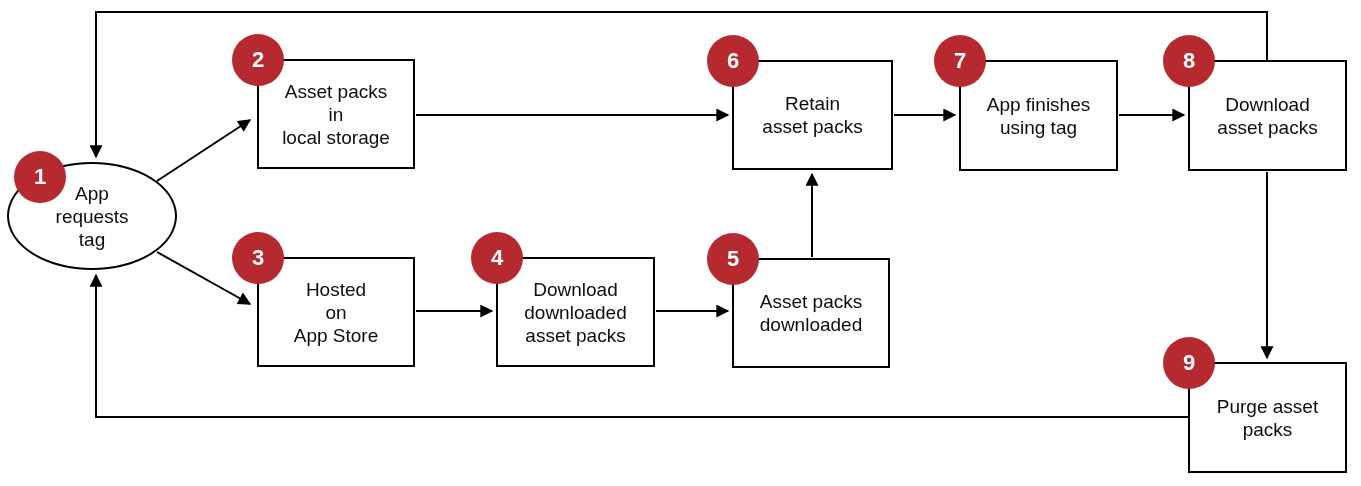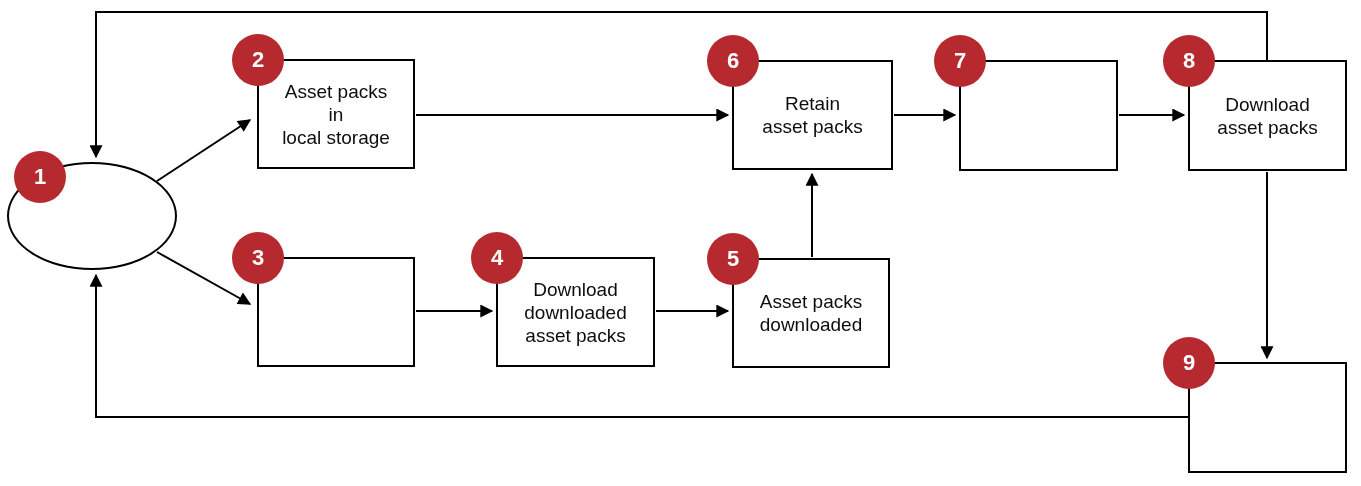--- a/index.html
+++ b/index.html
@@ -84,31 +84,37 @@
     <line x1="812" y1="257" x2="812" y2="174" marker-end="url(#arrow)"></line>
     <line x1="894" y1="115" x2="955" y2="115" marker-end="url(#arrow)"></line>
     <line x1="1119" y1="115" x2="1184" y2="115" marker-end="url(#arrow)"></line>
     <line x1="1267" y1="172" x2="1267" y2="358" marker-end="url(#arrow)"></line>
     <polyline points="1267,60 1267,12 96,12 96,157" marker-end="url(#arrow)"></polyline>
     <polyline points="1188,417 96,417 96,275" marker-end="url(#arrow)"></polyline>
   </svg>
 
   <div class="node ellipse n1">
     <span class="badge">1</span>
+    <span class="label">App
+requests
+tag</span>
   </div>
 
   <div class="node rect n2">
     <span class="badge">2</span>
     <span class="label">Asset packs
 in
 local storage</span>
   </div>
 
   <div class="node rect n3">
     <span class="badge">3</span>
+    <span class="label">Hosted
+on
+App Store</span>
   </div>
 
   <div class="node rect n4">
     <span class="badge">4</span>
     <span class="label">Download
 downloaded
 asset packs</span>
   </div>
 
   <div class="node rect n5">
@@ -118,25 +124,29 @@
   </div>
 
   <div class="node rect n6">
     <span class="badge">6</span>
     <span class="label">Retain
 asset packs</span>
   </div>
 
   <div class="node rect n7">
     <span class="badge">7</span>
+    <span class="label">App finishes
+using tag</span>
   </div>
 
   <div class="node rect n8">
     <span class="badge">8</span>
     <span class="label">Download
 asset packs</span>
   </div>
 
   <div class="node rect n9">
     <span class="badge">9</span>
+    <span class="label">Purge asset
+packs</span>
   </div>
 
 </div>
 
 </body></html>

